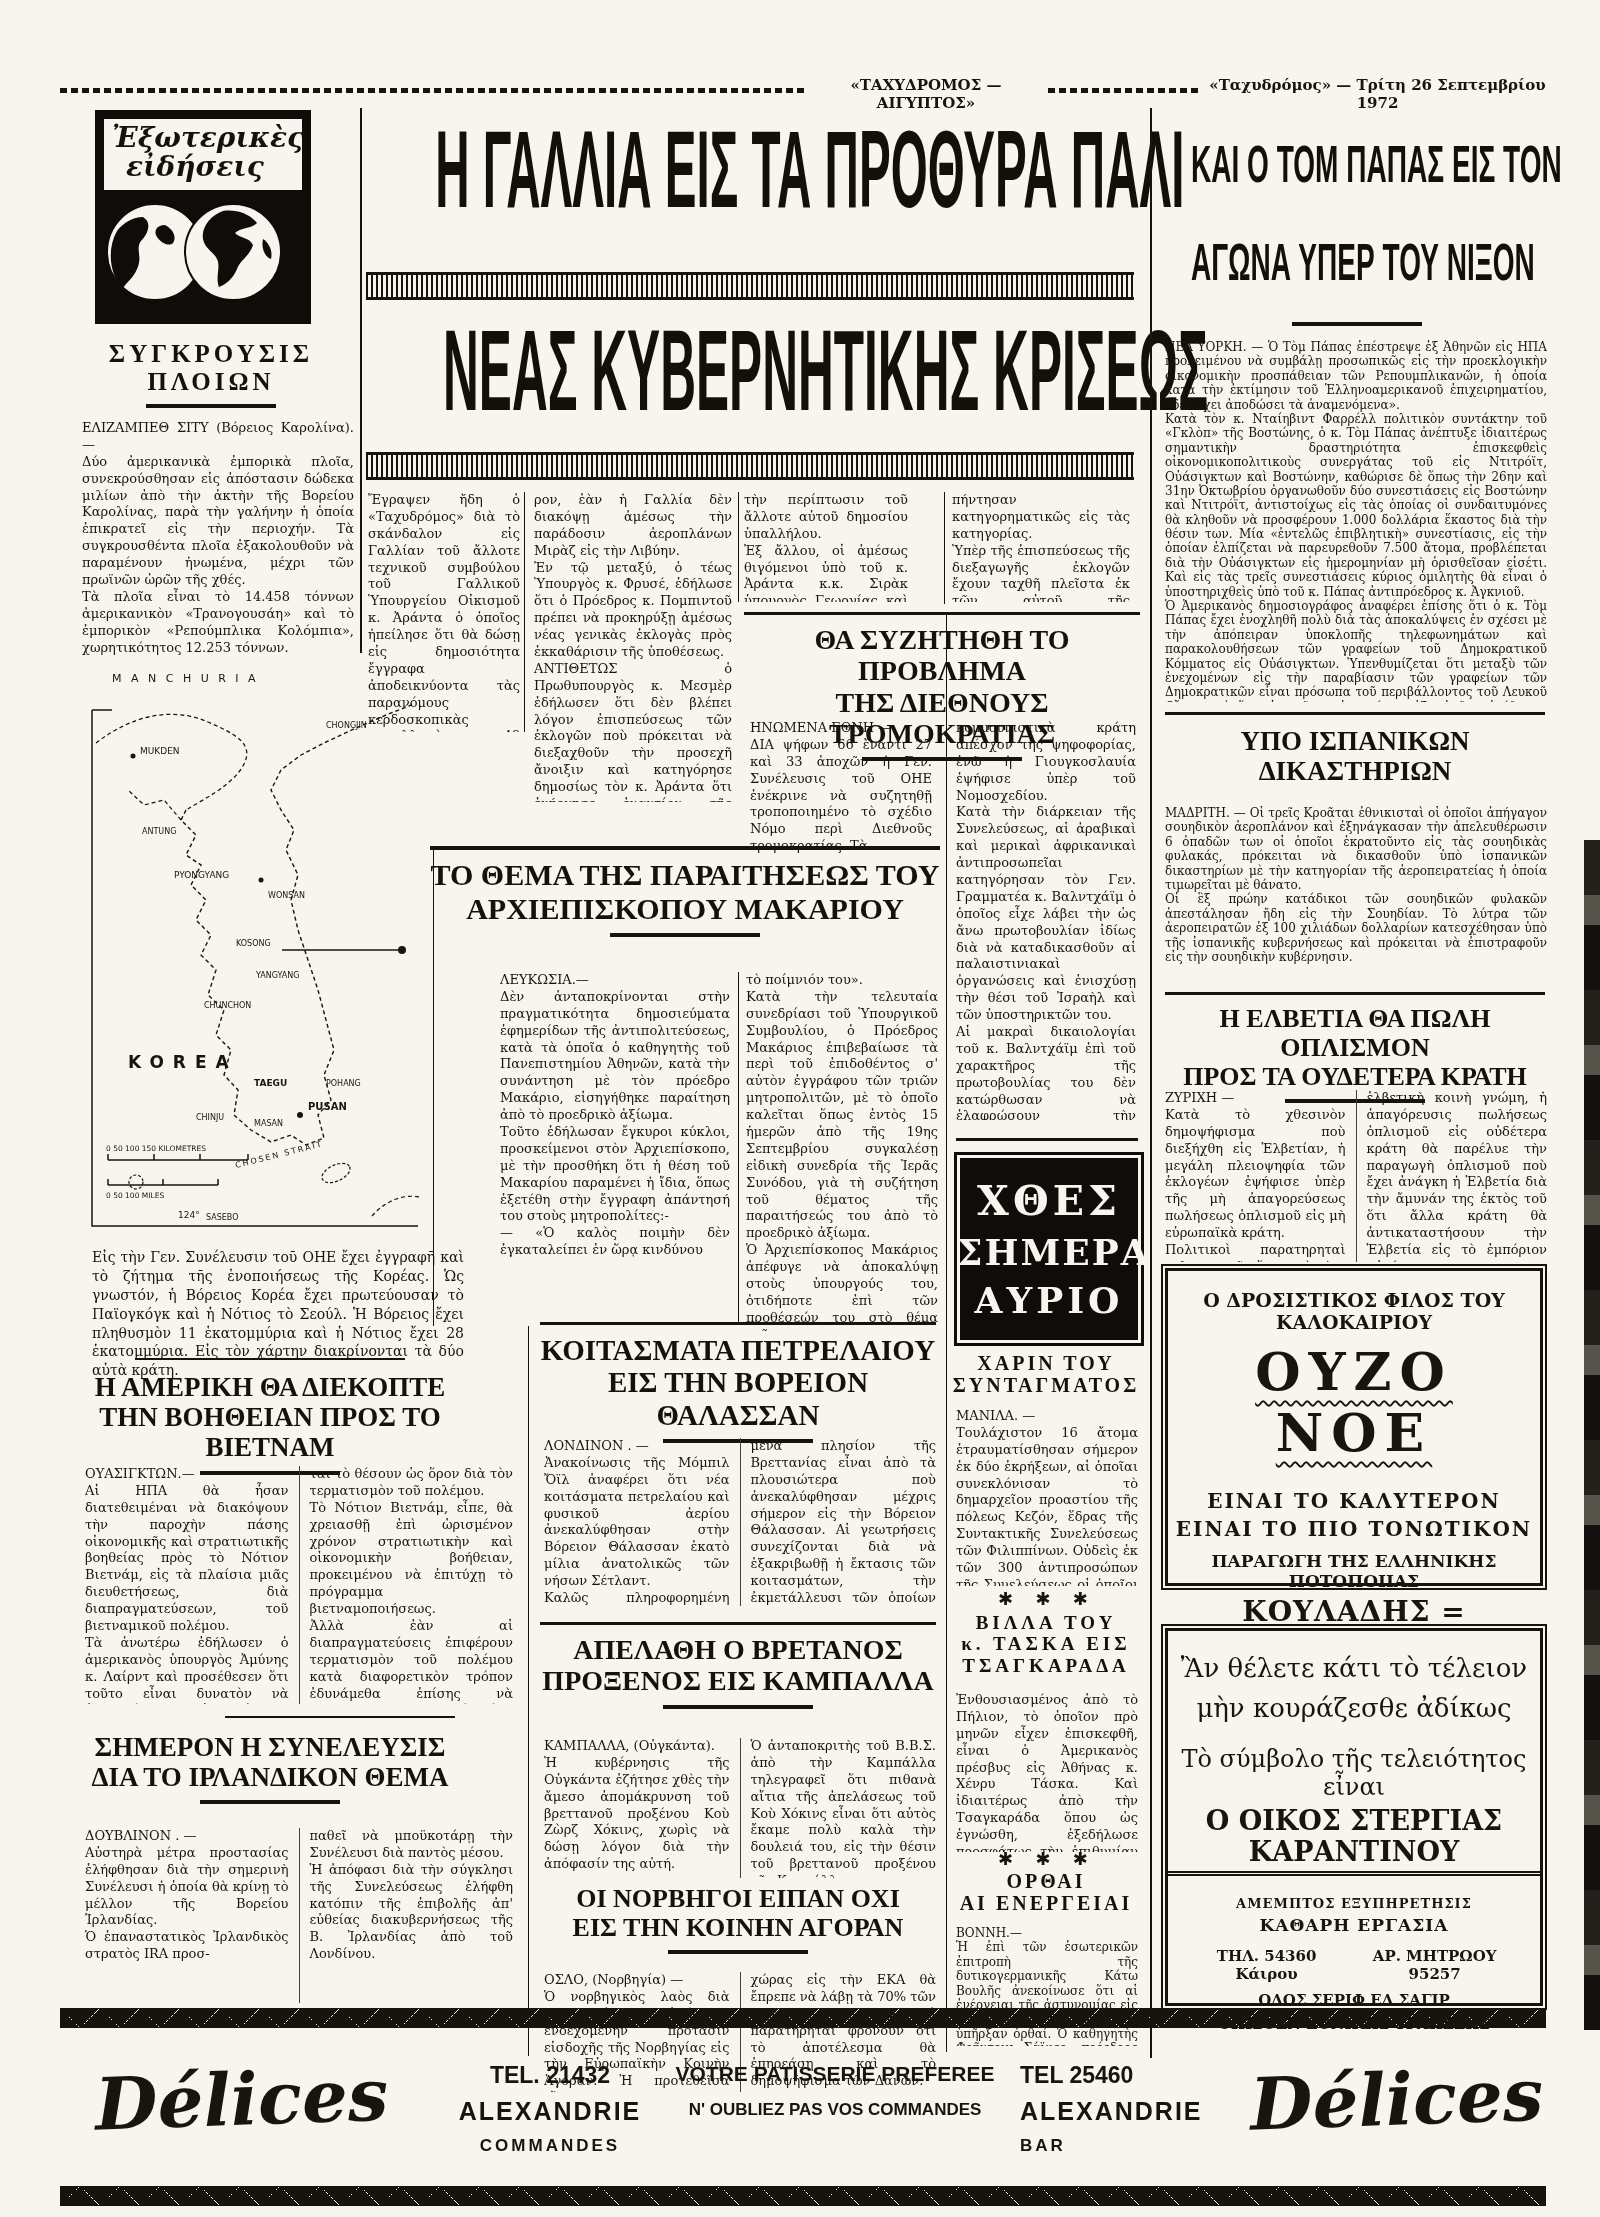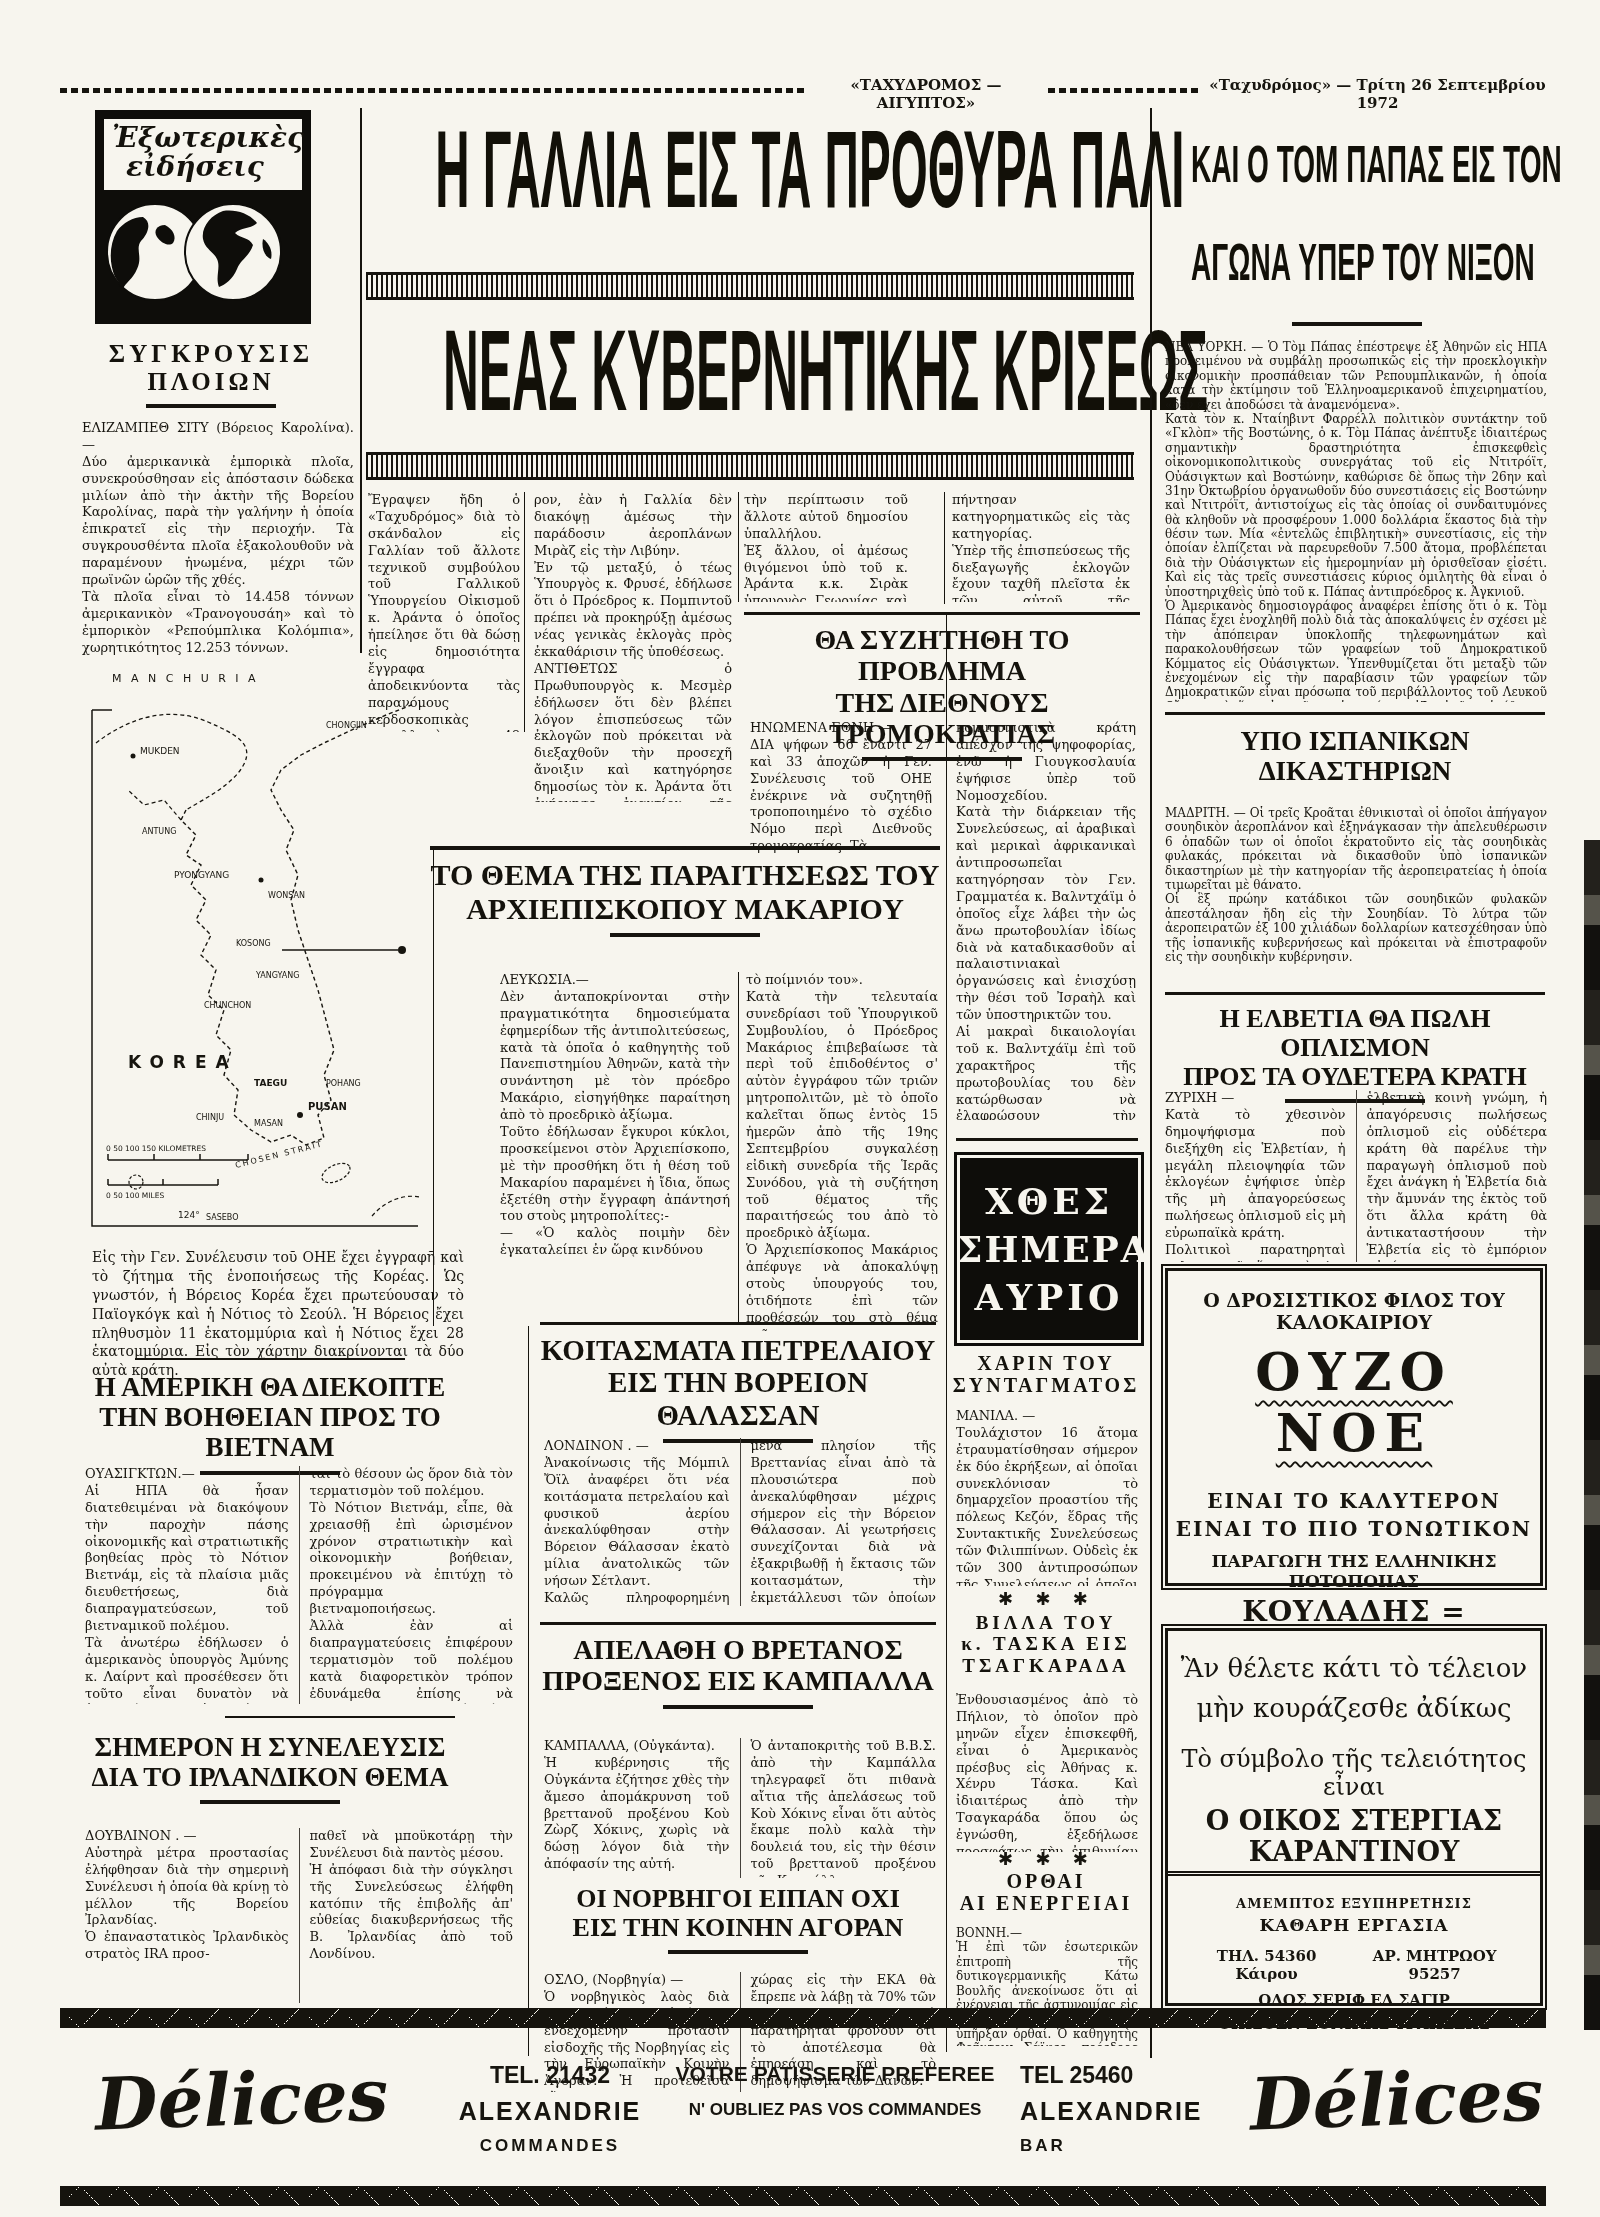--- a/index.html
+++ b/index.html
@@ -149,21 +149,21 @@
 Δὲν ἀνταποκρίνονται στὴν πραγματικότητα δημοσιεύματα ἐφημερίδων τῆς ἀντιπολιτεύσεως, κατὰ τὰ ὁποῖα ὁ καθηγητὴς τοῦ Πανεπιστημίου Ἀθηνῶν, κατὰ τὴν συνάντηση μὲ τὸν πρόεδρο Μακάριο, εἰσηγήθηκε παραίτηση ἀπὸ τὸ προεδρικὸ ἀξίωμα.
 Τοῦτο ἐδήλωσαν ἔγκυροι κύκλοι, προσκείμενοι στὸν Ἀρχιεπίσκοπο, μὲ τὴν προσθήκη ὅτι ἡ θέση τοῦ Μακαρίου παραμένει ἡ ἴδια, ὅπως ἐξετέθη στὴν ἔγγραφη ἀπάντησή του στοὺς μητροπολίτες:-
 — «Ὁ καλὸς ποιμὴν δὲν ἐγκαταλείπει ἐν ὥρᾳ κινδύνου</div>
   <div class="b jt" style="left:746px;top:972px;width:192px;height:360px;">τὸ ποίμνιόν του».
 Κατὰ τὴν τελευταία συνεδρίασι τοῦ Ὑπουργικοῦ Συμβουλίου, ὁ Πρόεδρος Μακάριος ἐπιβεβαίωσε τὰ περὶ τοῦ ἐπιδοθέντος σ' αὐτὸν ἐγγράφου τῶν τριῶν μητροπολιτῶν, μὲ τὸ ὁποῖο καλεῖται ὅπως ἐντὸς 15 ἡμερῶν ἀπὸ τῆς 19ης Σεπτεμβρίου συγκαλέσῃ εἰδικὴ συνεδρία τῆς Ἱερᾶς Συνόδου, γιὰ τὴ συζήτηση τοῦ θέματος τῆς παραιτήσεώς του ἀπὸ τὸ προεδρικὸ ἀξίωμα.
 Ὁ Ἀρχιεπίσκοπος Μακάριος ἀπέφυγε νὰ ἀποκαλύψῃ στοὺς ὑπουργούς του, ὁτιδήποτε ἐπὶ τῶν προθέσεών του στὸ θέμα τοῦτο.</div>
 
   <div class="b rule" style="left:956px;top:1138px;width:182px;height:3px;"></div>
   <div class="b boxblack" style="left:954px;top:1152px;width:184px;height:188px;border:3px solid #0e0d0a;box-shadow:inset 0 0 0 3px #f7f5ee;
        display:flex;flex-direction:column;justify-content:center;gap:6px;text-align:center;">
-    <div style="font-weight:700;font-size:36px;letter-spacing:4px;">ΧΘΕΣ</div>
+    <div style="font-weight:700;font-size:41px;letter-spacing:4px;">ΧΘΕΣ</div>
     <div style="font-weight:700;font-size:36px;letter-spacing:2px;">ΣΗΜΕΡΑ</div>
     <div style="font-weight:700;font-size:36px;letter-spacing:4px;">ΑΥΡΙΟ</div>
   </div>
   <div class="b hs" style="left:950px;top:1352px;width:192px;font-size:20px;letter-spacing:3px;">
     <div>ΧΑΡΙΝ ΤΟΥ</div>
     <div>ΣΥΝΤΑΓΜΑΤΟΣ</div>
   </div>
   <div class="b jt" style="left:956px;top:1408px;width:182px;height:178px;">ΜΑΝΙΛΑ. —
 Τουλάχιστον 16 ἄτομα ἐτραυματίσθησαν σήμερον ἐκ δύο ἐκρήξεων, αἱ ὁποῖαι συνεκλόνισαν τὸ δημαρχεῖον προαστίου τῆς πόλεως Κεζόν, ἕδρας τῆς Συντακτικῆς Συνελεύσεως τῶν Φιλιππίνων. Οὐδεὶς ἐκ τῶν 300 ἀντιπροσώπων τῆς Συνελεύσεως οἱ ὁποῖοι συνεδρίαζον ἐπεξεργαζόμενοι τὸ νέον Σύνταγμα περιλαμβάνεται μεταξὺ τῶν τραυματιῶν.</div>
   <div class="b stars" style="left:956px;top:1588px;width:182px;">✱ ✱ ✱</div>

